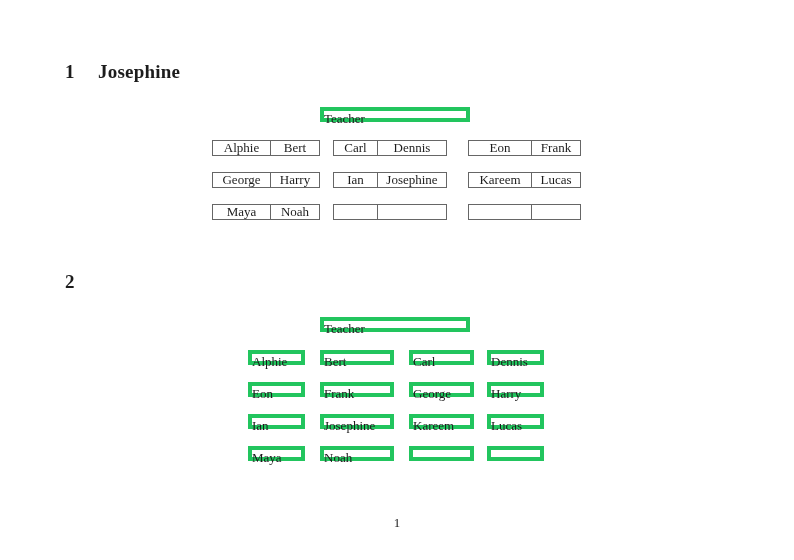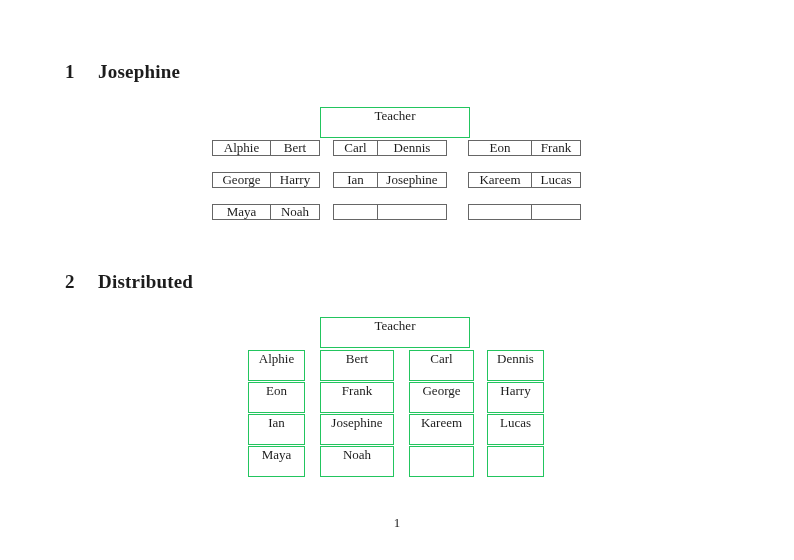--- a/index.html
+++ b/index.html
@@ -20,25 +20,24 @@
     font-weight: bold;
     line-height: 24px;
     letter-spacing: 0.2px;
   }
   .heading .sec-num { width: 33px; }
   .h1 { top: 60px; }
   .h2 { top: 270px; }
   .tbox {
     position: absolute;
     box-sizing: border-box;
-    border: 1px solid #22c55e;
-    height: 31px;
+    border: 4px solid #22c55e;
+    height: 15px;
     font-size: 13px;
     line-height: 15px;
-    text-align: center;
     white-space: nowrap;
   }
   .desk {
     position: absolute;
     box-sizing: border-box;
     border: 1px solid #666;
     height: 16px;
     display: flex;
   }
   .seat {
@@ -106,21 +105,20 @@
     <div class="seat left" style="width:44px;"></div>
     <div class="seat right"></div>
   </div>
   <div class="desk" style="left:468px; top:204px; width:113px;">
     <div class="seat left" style="width:63px;"></div>
     <div class="seat right"></div>
   </div>
 
   <div class="heading h2">
     <span class="sec-num">2</span>
-    <span>Distributed</span>
   </div>
 
   <div class="tbox" style="left:320px; top:317px; width:150px;">Teacher</div>
 
   <div class="tbox" style="left:248px; top:350px; width:57px;">Alphie</div>
   <div class="tbox" style="left:320px; top:350px; width:74px;">Bert</div>
   <div class="tbox" style="left:409px; top:350px; width:65px;">Carl</div>
   <div class="tbox" style="left:487px; top:350px; width:57px;">Dennis</div>
 
   <div class="tbox" style="left:248px; top:382px; width:57px;">Eon</div>

